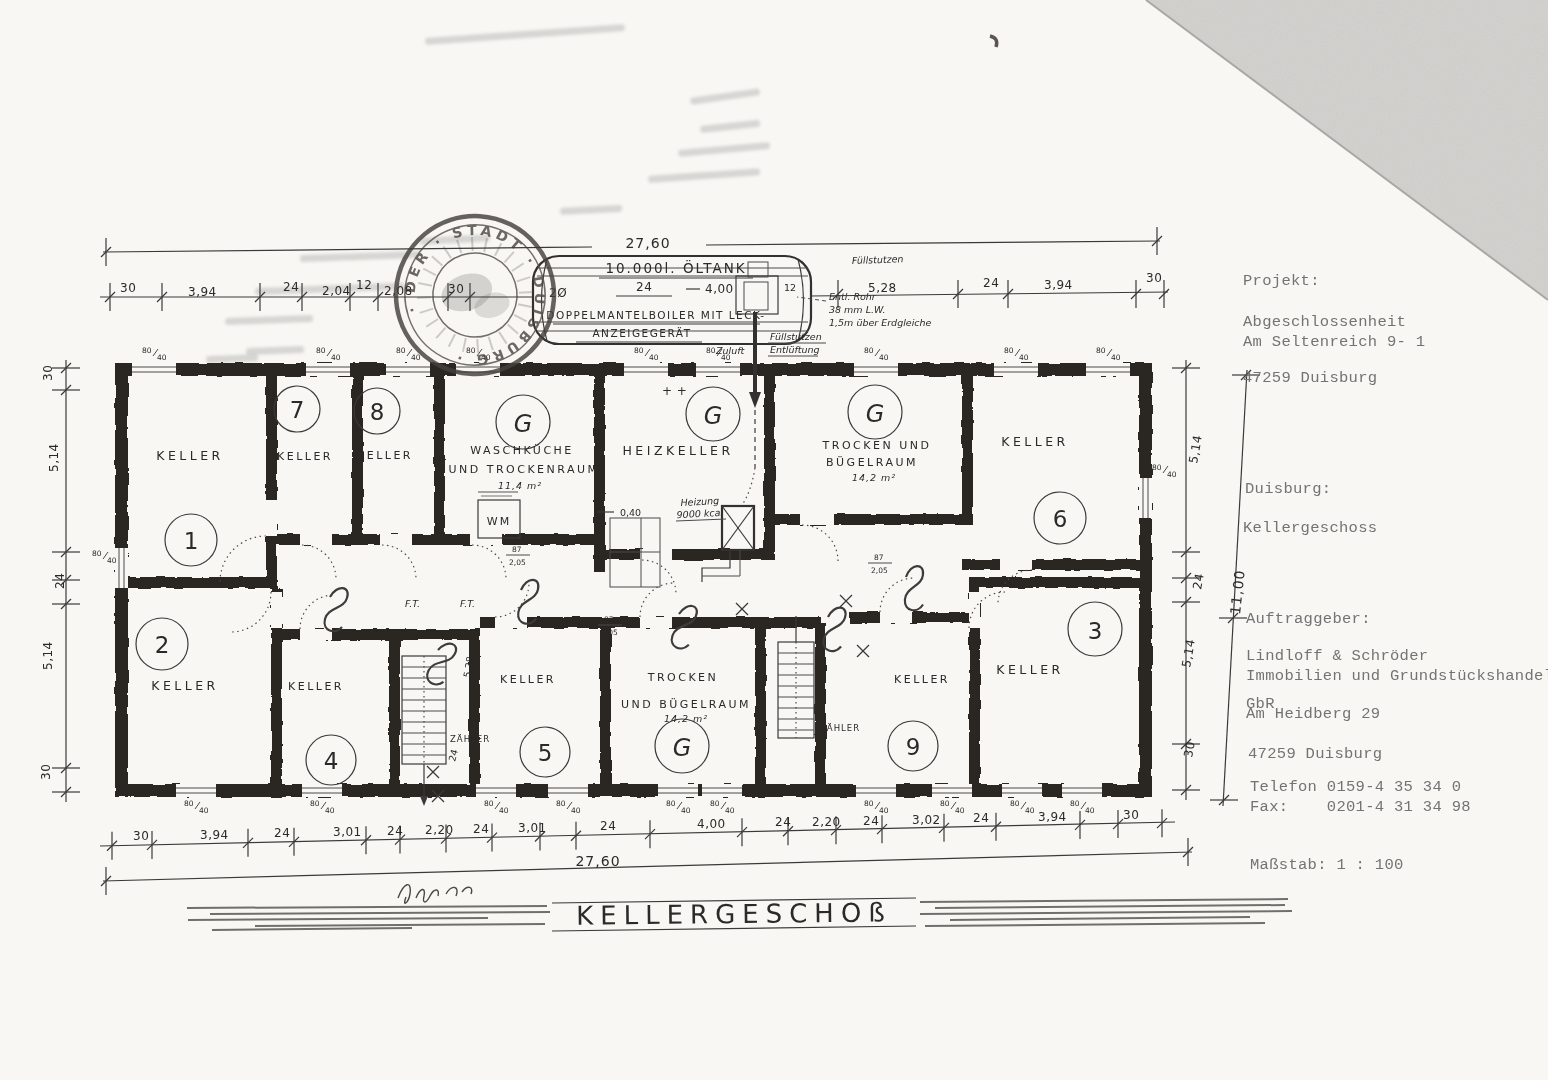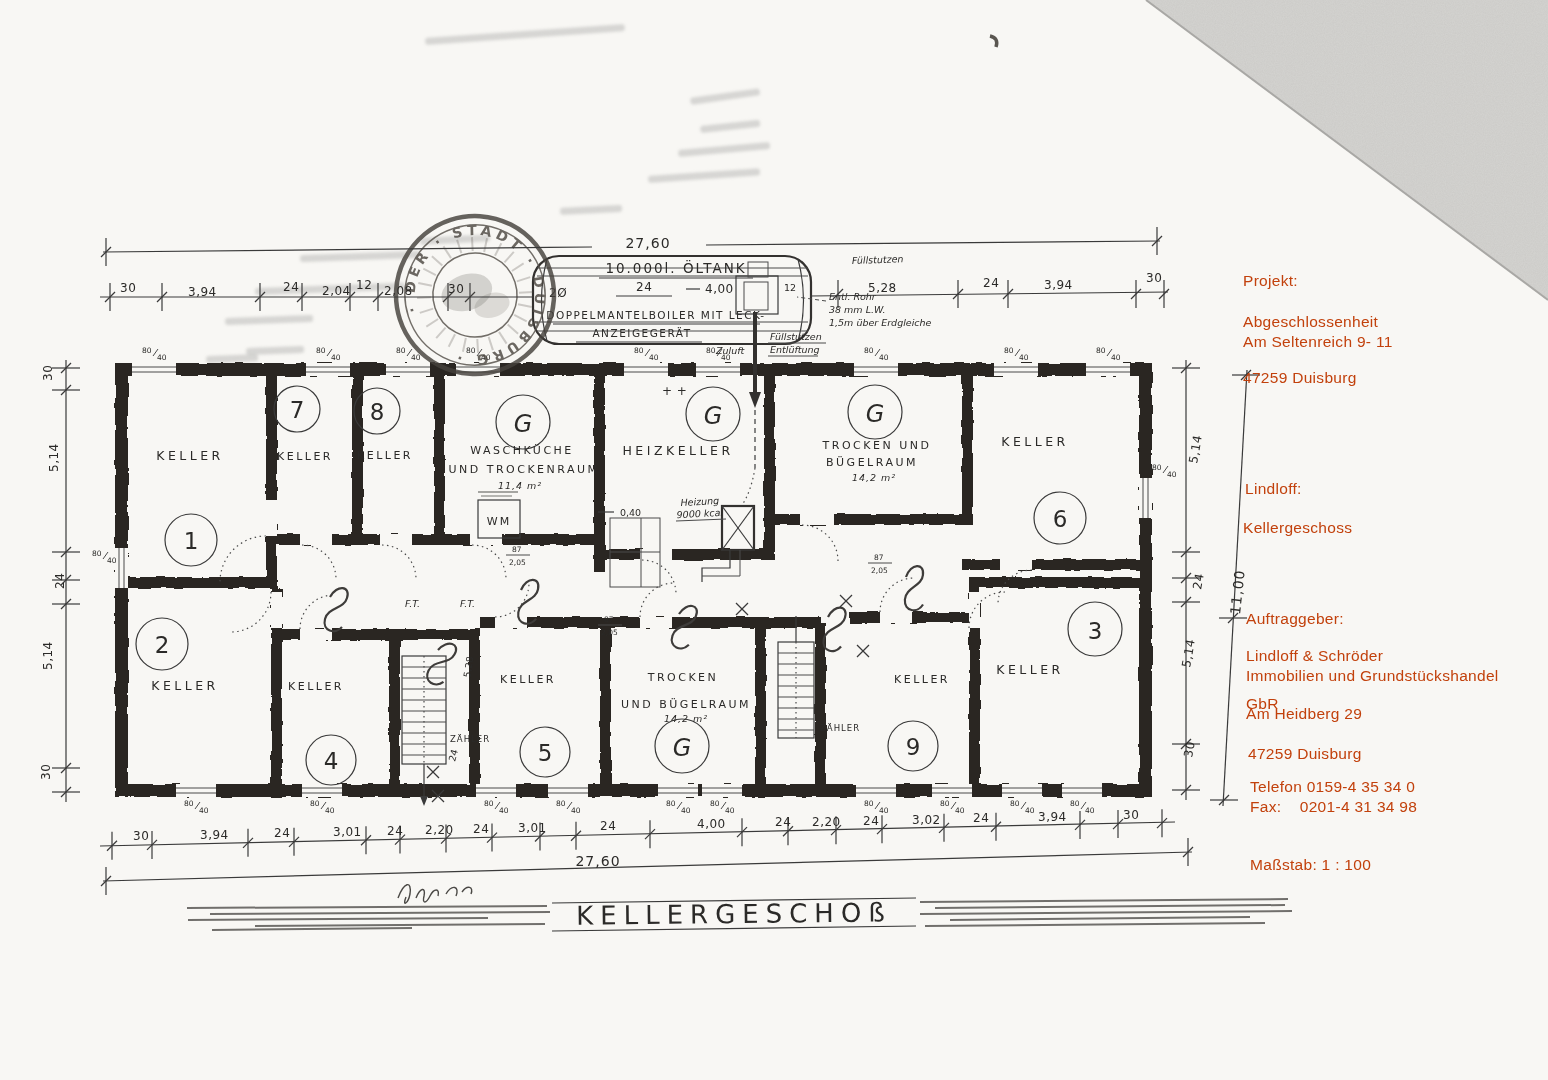--- a/index.html
+++ b/index.html
@@ -1,19 +1,19 @@
 <!DOCTYPE html>
 <html><head>
 <meta charset="utf-8">
 <style>
   html,body{margin:0;padding:0;background:#e6e5e2;}
   #page{position:relative;width:1548px;height:1080px;background:#f8f7f4;overflow:hidden;}
   #plan{position:absolute;left:0;top:0;}
-  .info{position:absolute;font-family:Liberation Sans, sans-serif;
-        font-size:15.5px;color:#c2410c;letter-spacing:.3px;white-space:pre;}
+  .info{position:absolute;font-family:Liberation Mono, monospace;
+        font-size:15.5px;color:#737373;letter-spacing:.3px;white-space:pre;}
   
   text{font-family:"DejaVu Sans",sans-serif;fill:#2b2a28;}
   .rm{font-size:12.5px;letter-spacing:3.5px;}
   .rm-s{font-size:11px;letter-spacing:2.5px;}
   .dim{font-size:12px;letter-spacing:.5px;}
   .dim-l{font-size:14px;letter-spacing:1px;}
   .dim-s{font-size:9.5px;}
   .tiny{font-size:7.5px;}
   .circ{font-size:23px;}
   .circG{font-size:24px;font-style:italic;}
@@ -667,23 +667,23 @@
         </g>
     <line x1="552" y1="903" x2="916" y2="898" class="ln"></line>
     <line x1="552" y1="931" x2="916" y2="926" class="ln"></line>
     <text x="734" y="923" text-anchor="middle" class="title-t" transform="rotate(-0.6 734 923)">KELLERGESCHOß</text>
     <path d="M398,898 c6,-16 14,-18 12,-4 c-2,10 -8,13 -4,3 m10,1 c4,-10 10,-12 8,-2 c-2,8 2,8 6,0 c4,-8 10,-8 8,0 m8,-2 c6,-10 14,-8 10,2 m6,-4 c5,-7 12,-6 9,2" stroke="#4a4845" stroke-width="1.4" fill="none"></path>
   </g>
 </svg>
 
 <div class="info" style="left:1243px;top:272px">Projekt:</div>
 <div class="info" style="left:1243px;top:313px">Abgeschlossenheit</div>
-<div class="info" style="left:1243px;top:333px">Am Seltenreich 9- 11</div>
+<div class="info" style="left:1243px;top:333px">Am Seltenreich 9- 1</div>
 <div class="info" style="left:1243px;top:369px">47259 Duisburg</div>
-<div class="info" style="left:1245px;top:480px">Lindloff:</div>
+<div class="info" style="left:1245px;top:480px">Duisburg:</div>
 <div class="info" style="left:1243px;top:519px">Kellergeschoss</div>
 <div class="info" style="left:1246px;top:610px">Auftraggeber:</div>
 <div class="info" style="left:1246px;top:647px">Lindloff &amp; Schröder</div>
 <div class="info" style="left:1246px;top:667px">Immobilien und Grundstückshandel</div>
 <div class="info" style="left:1246px;top:695px">GbR</div>
 <div class="info" style="left:1246px;top:705px">Am Heidberg 29</div>
 <div class="info" style="left:1248px;top:745px">47259 Duisburg</div>
 <div class="info" style="left:1250px;top:778px">Telefon 0159-4 35 34 0</div>
 <div class="info" style="left:1250px;top:798px">Fax:    0201-4 31 34 98</div>
 <div class="info" style="left:1250px;top:856px">Maßstab: 1 : 100</div>

